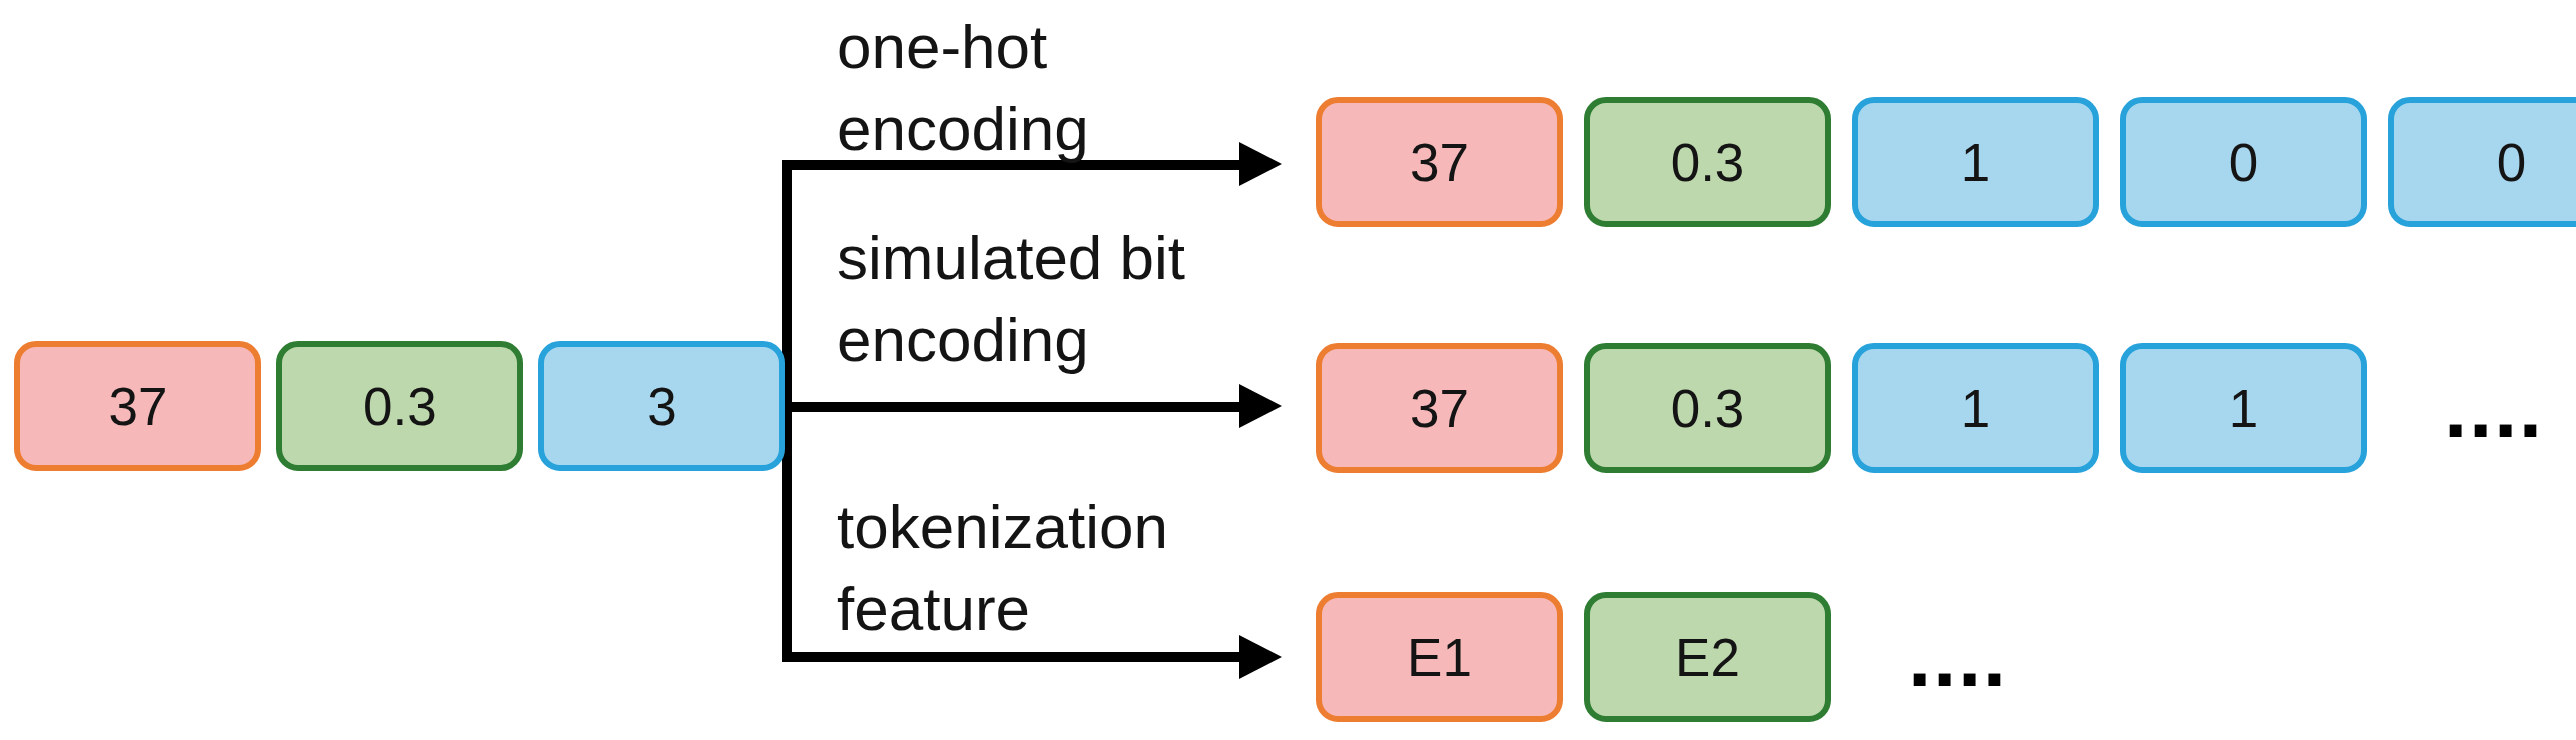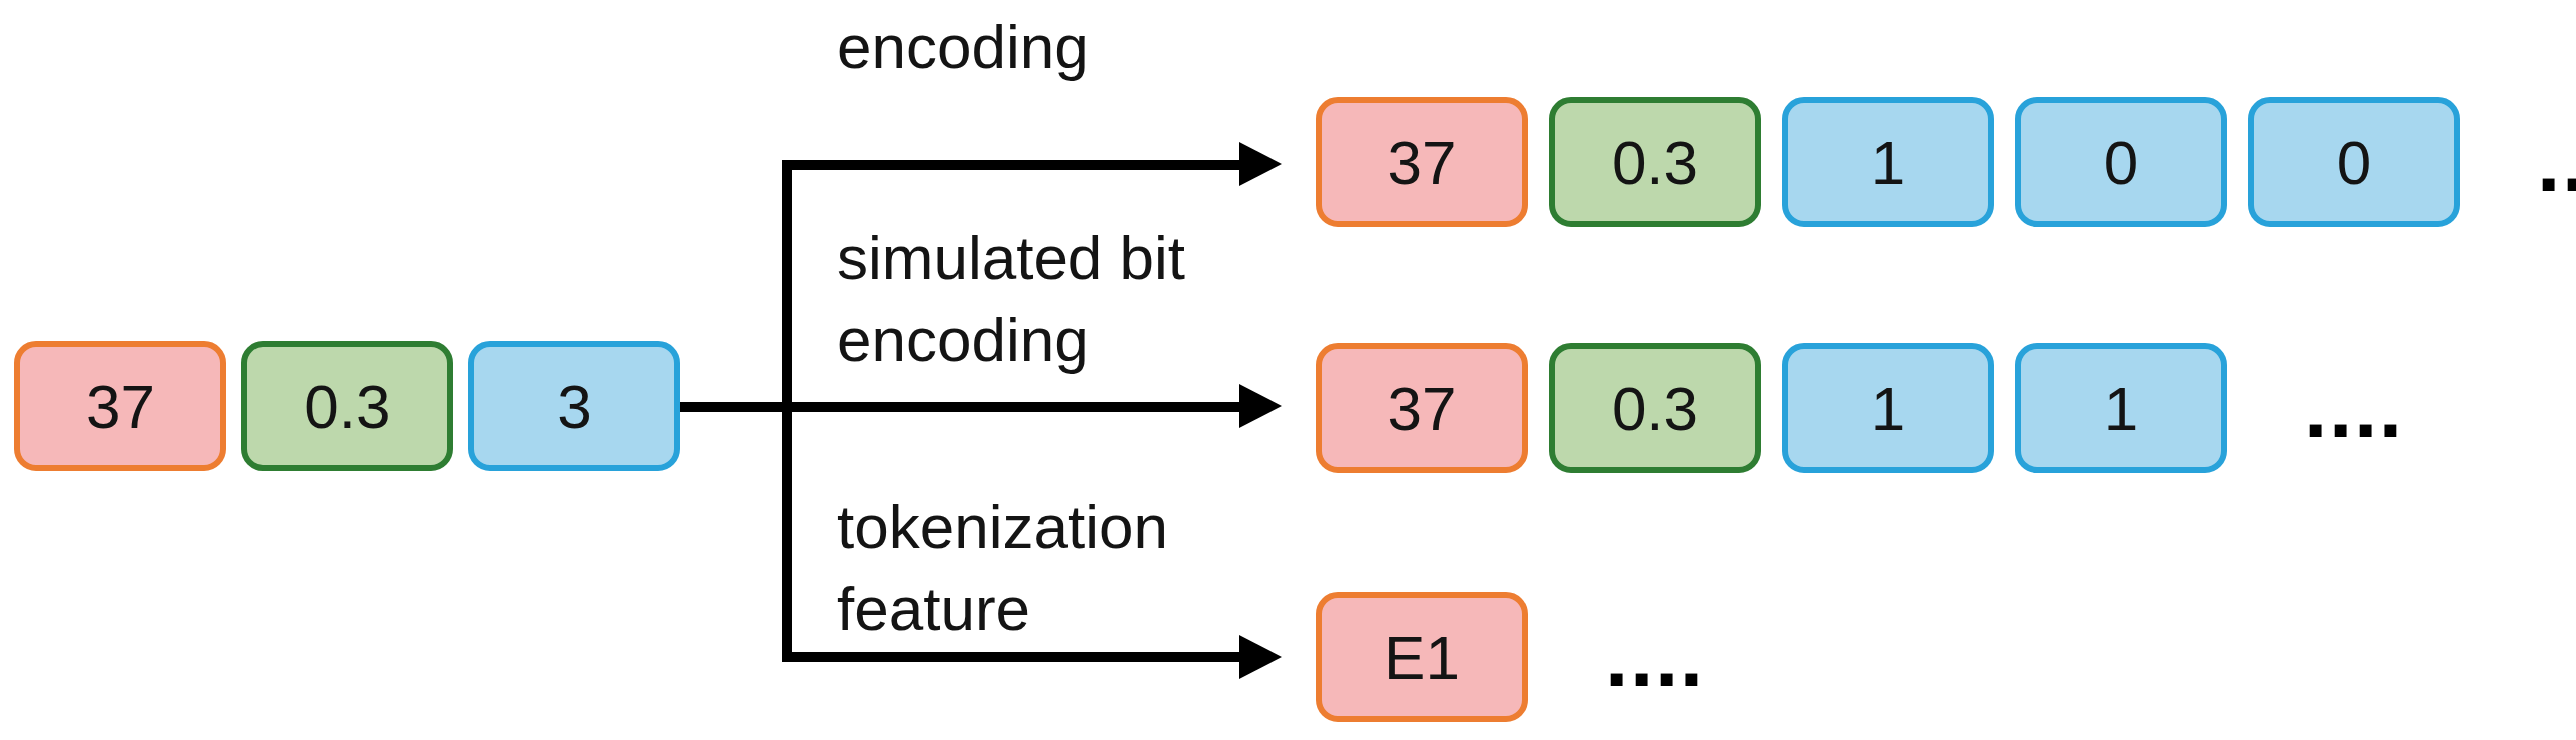--- a/index.html
+++ b/index.html
@@ -23,28 +23,28 @@
     align-items: center;
   }
   .source-row { left: 14.4px;  top: 341px; gap: 15px; }
   .branch-row { left: 1316px; gap: 21px; }
   #row-one-hot       { top: 97px; }
   #row-simulated-bit { top: 343px; }
   #row-feature-tok   { top: 592px; }
 
   .box {
     box-sizing: border-box;
-    width: 212px;
+    width: 247px;
     height: 130px;
     border: 6.4px solid #888;
     border-radius: 22px;
     display: flex;
     align-items: center;
     justify-content: center;
-    font-size: 62px;
+    font-size: 53px;
     color: var(--text-color, #141414);
     flex: 0 0 auto;
   }
   .box[data-color="red"]   { background: var(--red-fill, #F6B8B9);  border-color: var(--red-border, #ED7D31); }
   .box[data-color="green"] { background: var(--green-fill, #BDD8AC); border-color: var(--green-border, #2E7D32); }
   .box[data-color="blue"]  { background: var(--blue-fill, #A7D7EF);  border-color: var(--blue-border, #28A2DA); }
 
   .dots {
     margin-left: 56px;
     font-size: 84px;
@@ -98,20 +98,21 @@
 
   <div class="hline" id="main-connector"></div>
   <div class="vline" id="trunk-vline"></div>
   <div class="hline" id="arrow-line-top"></div>
   <div class="hline" id="arrow-line-bottom"></div>
   <div class="arrowhead" id="arrowhead-top"></div>
   <div class="arrowhead" id="arrowhead-middle"></div>
   <div class="arrowhead" id="arrowhead-bottom"></div>
 
   <div class="branch-label" id="label-one-hot">
+    <span>one-hot</span>
     <span>encoding</span>
   </div>
   <div class="branch-label" id="label-simulated-bit">
     <span>simulated bit</span>
     <span>encoding</span>
   </div>
   <div class="branch-label" id="label-feature-tok">
     <span>tokenization</span>
     <span>feature</span>
   </div>
@@ -134,17 +135,18 @@
   <div class="row branch-row" id="row-simulated-bit">
     <div class="box" data-color="red">37</div>
     <div class="box" data-color="green">0.3</div>
     <div class="box" data-color="blue">1</div>
     <div class="box" data-color="blue">1</div>
     <span class="dots">....</span>
   </div>
 
   <div class="row branch-row" id="row-feature-tok">
     <div class="box" data-color="red">E1</div>
+    <div class="box" data-color="green">E2</div>
     <span class="dots">....</span>
   </div>
 
 </div>
 
 
 </body></html>

